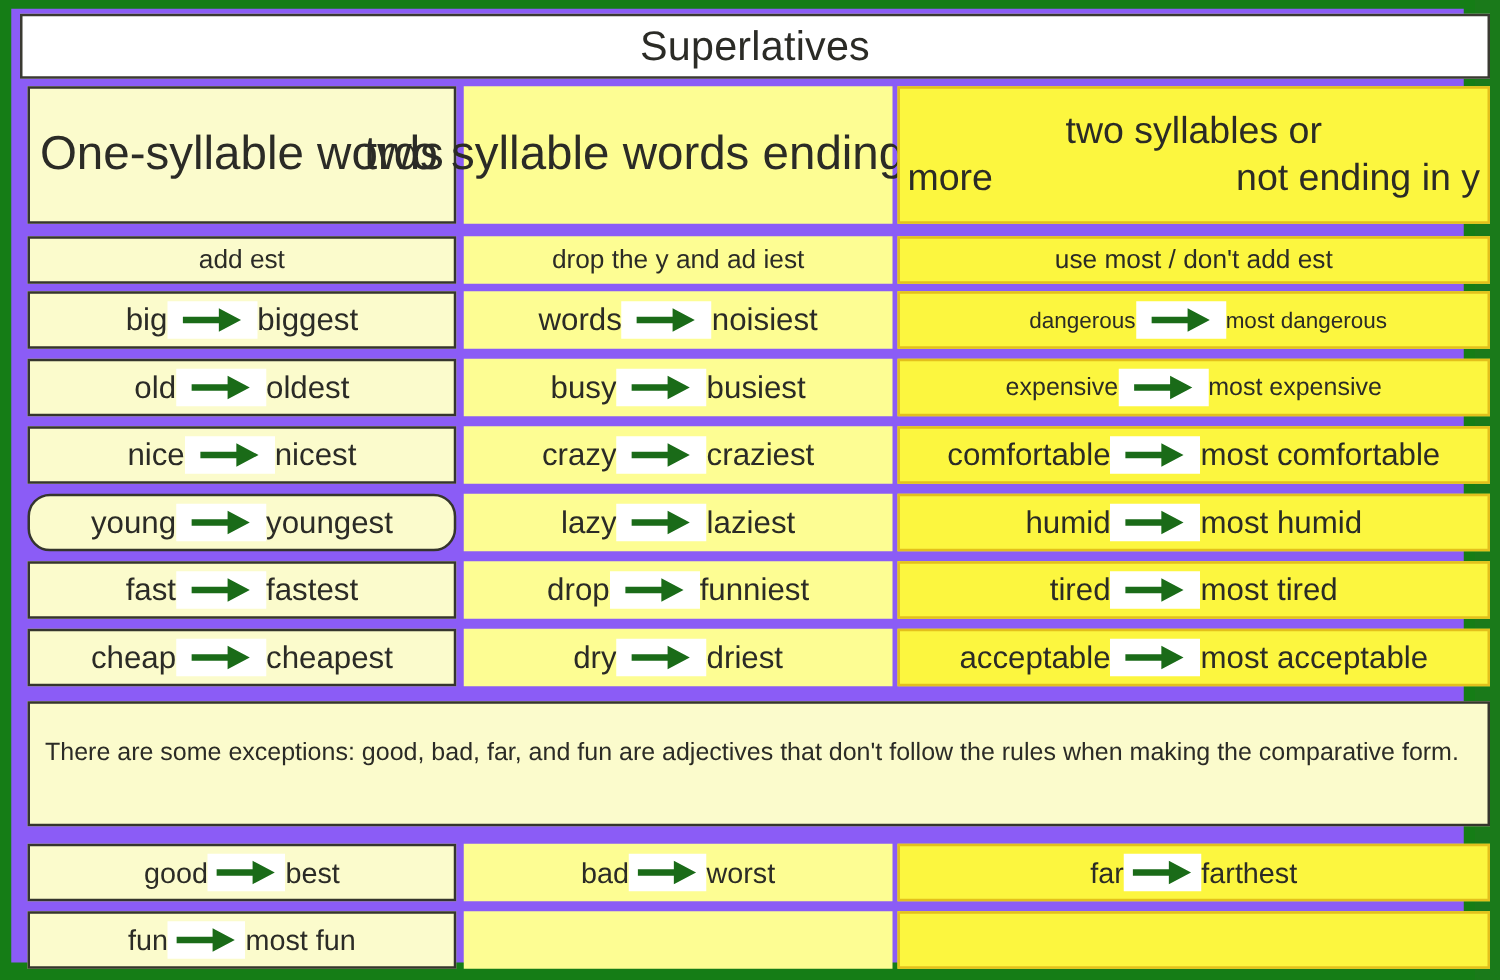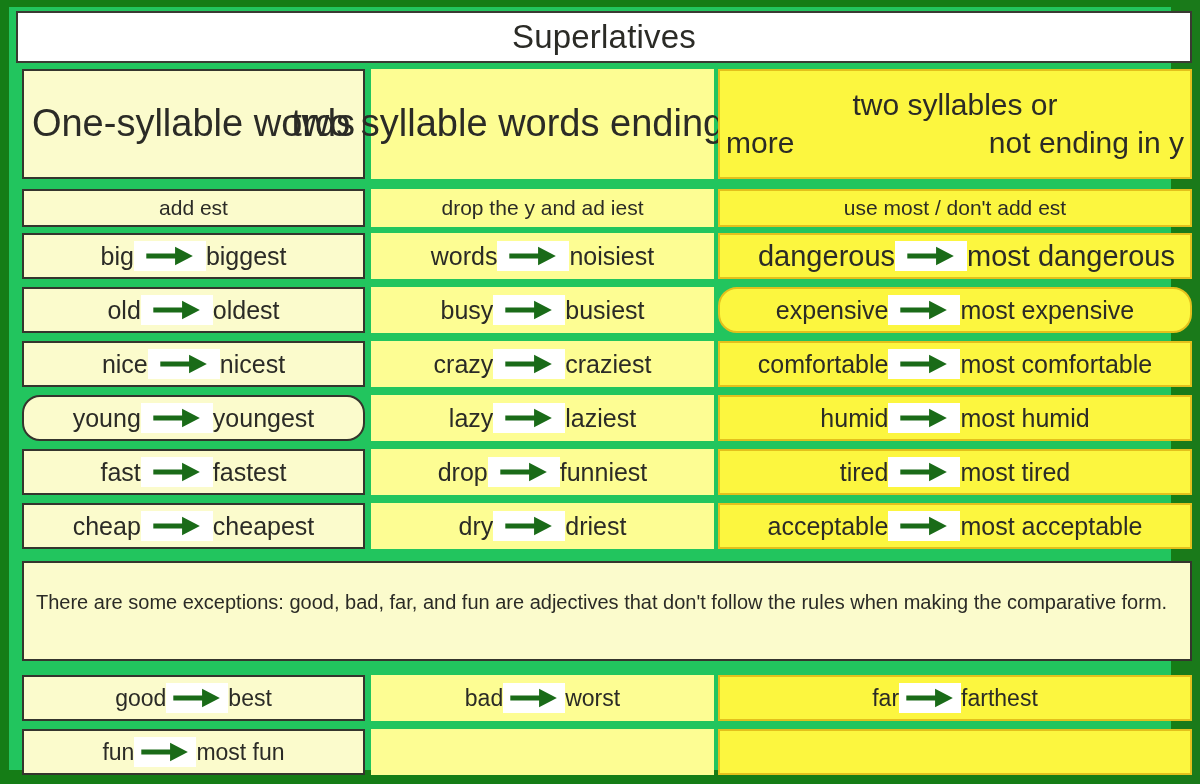--- a/index.html
+++ b/index.html
@@ -9,21 +9,21 @@
     font-family:"Liberation Sans","DejaVu Sans",sans-serif;
     overflow:hidden;
   }
   .poster{
     position:absolute;left:0;top:0;width:1180px;height:784px;
     box-sizing:border-box;
     border-left:9px solid #157d16;
     border-right:9px solid #157d16;
     border-top:7px solid #157d16;
     border-bottom:14px solid #157d16;
-    background:#22c55e;
+    background:#8b5cf6;
   }
   .inner{
     position:absolute;left:7px;top:4px;width:1176px;height:760px;
   }
   
   .title-bar{
     position:absolute;left:0;top:0;width:1176px;height:52px;
     background:#ffffff;
     border:2px solid #3a3a32;
     box-sizing:border-box;
@@ -134,21 +134,21 @@
           <span class="pairbox">
             <span class="w-left">words</span>
             <span class="arrow" style="width:72px;height:30px;">
               <svg width="66" height="22" viewBox="0 0 60 26">
                 <path d="M2 10 L36 10 L36 2 L57 13 L36 24 L36 16 L2 16 Z" fill="#1a6b18"></path>
               </svg>
             </span>
             <span class="w-right">noisiest</span>
           </span>
         </div>
-        <div class="cell c3 p3" style="top: 222px; font-size: 29px; padding-left: 23px;">
+        <div class="cell c3 p3" style="top: 222px; font-size: 18px; padding-left: 23px;">
           <span class="pairbox">
             <span class="w-left">dangerous</span>
             <span class="arrow" style="width:72px;height:30px;">
               <svg width="66" height="22" viewBox="0 0 60 26">
                 <path d="M2 10 L36 10 L36 2 L57 13 L36 24 L36 16 L2 16 Z" fill="#1a6b18"></path>
               </svg>
             </span>
             <span class="w-right">most dangerous</span>
           </span>
         </div>
@@ -167,21 +167,21 @@
           <span class="pairbox">
             <span class="w-left">busy</span>
             <span class="arrow" style="width:72px;height:30px;">
               <svg width="66" height="22" viewBox="0 0 60 26">
                 <path d="M2 10 L36 10 L36 2 L57 13 L36 24 L36 16 L2 16 Z" fill="#1a6b18"></path>
               </svg>
             </span>
             <span class="w-right">busiest</span>
           </span>
         </div>
-        <div class="cell c3 p3" style="top: 276px; font-size: 25px; border-radius: 19px;">
+        <div class="cell c3 p3" style="top: 276px; font-size: 20px;">
           <span class="pairbox">
             <span class="w-left">expensive</span>
             <span class="arrow" style="width:72px;height:30px;">
               <svg width="66" height="22" viewBox="0 0 60 26">
                 <path d="M2 10 L36 10 L36 2 L57 13 L36 24 L36 16 L2 16 Z" fill="#1a6b18"></path>
               </svg>
             </span>
             <span class="w-right">most expensive</span>
           </span>
         </div>

